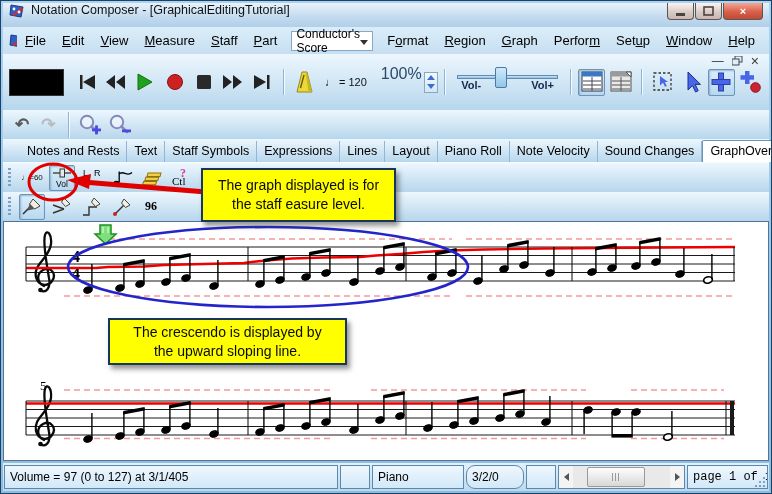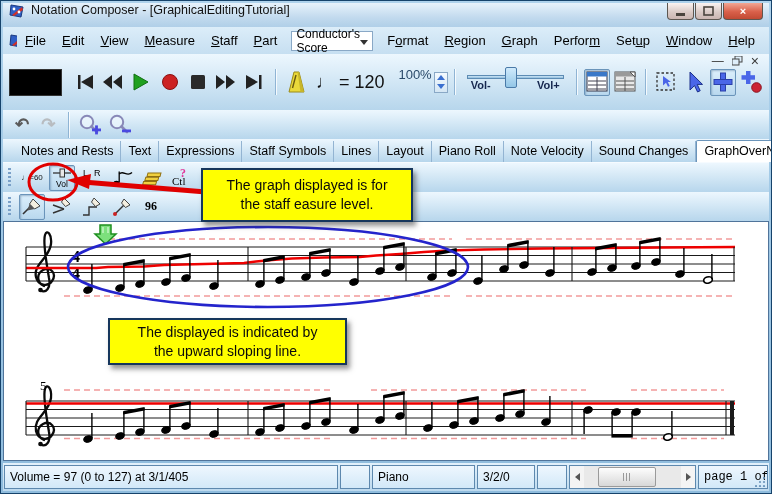--- a/index.html
+++ b/index.html
@@ -32,74 +32,74 @@
   .bluebar{ background:linear-gradient(#edf7fe,#cfe5f4 55%,#b7d6ec); }
   .t1{ height:56px; display:flex; align-items:center; padding:0 4px; position:relative; }
   .t2{ height:29px; display:flex; align-items:center; padding:0 6px; }
   .t3{ height:29px; display:flex; align-items:center; padding:0 4px; }
   .t4{ height:29px; display:flex; align-items:center; padding:0 4px; }
   .vsep{ width:1px; height:26px; background:#8fb4d4; box-shadow:1px 0 0 rgba(255,255,255,.8); margin:0 6px; }
   .gripdots{ width:3px; height:20px; margin:0 6px 0 1px;
     background:repeating-linear-gradient(#7aa0c8 0 2px, transparent 2px 4px); }
   .display{ width:57px; height:27px; background:#000; border:1px solid #333; margin:0 8px 0 2px; }
   .tpbtn{ width:26px; height:24px; display:flex; align-items:center; justify-content:center; margin:0 2px; }
-  .tempo{ font-size:18px; color:#111; margin:0 6px; white-space:nowrap; }
-  .zoomval{ font-size:13px; color:#2a4a6a; margin:0 2px 16px 8px; }
+  .tempo{ font-size:11px; color:#111; margin:0 6px; white-space:nowrap; }
+  .zoomval{ font-size:16px; color:#2a4a6a; margin:0 2px 16px 8px; }
   .spin{ width:15px; height:21px; border:1px solid #89a8c6; background:linear-gradient(#f4faff,#d4e6f4);
     display:flex; flex-direction:column; align-items:center; justify-content:space-around; }
   .spin i{ width:0;height:0;border-left:4px solid transparent;border-right:4px solid transparent; }
   .spin .up{ border-bottom:5px solid #3a6fd0; } .spin .dn{ border-top:5px solid #3a6fd0; }
   .slider{ position:relative; width:108px; height:32px; margin:0 4px; }
   .slider .track{ position:absolute; left:2px; right:2px; top:9px; height:4px;
     background:linear-gradient(#cfe6f6,#8cbcdc); border:1px solid #5d8cb4; }
   .slider .thumb{ position:absolute; left:40px; top:1px; width:12px; height:21px;
     background:linear-gradient(#cfeafc,#93c6e6); border:1px solid #4a7aa8; border-radius:2px; }
   .slider .lab{ position:absolute; top:13px; font-size:11px; font-weight:bold; color:#15264e; }
   .slider .lab.l{ left:6px; } .slider .lab.r{ right:6px; }
   .sqbtn{ width:28px; height:27px; display:flex; align-items:center; justify-content:center; margin:0 1px; }
   .pressed{ border:1px solid #6a94ba; border-radius:2px; background:linear-gradient(#dceffc,#b9d8ee); box-shadow:inset 1px 1px 2px rgba(40,80,120,.35); }
   .mdibtns{ position:absolute; right:10px; top:2px; display:flex; gap:8px; align-items:center; }
   .mdib{ font-size:12px; color:#3a3a3a; line-height:10px; }
   .tool-ic{ display:block; }
   .undo{ font-size:17px; font-weight:bold; color:#5a5a5a; margin:0 6px; }
   .redo{ font-size:17px; font-weight:bold; color:#b8bcc0; margin:0 6px; }
   
-  .tabbar{ height:24px; display:flex; align-items:flex-end; padding:0 4px;
+  .tabbar{ height:24px; display:flex; align-items:flex-end; padding:0 10px;
     border-bottom:1px solid #f6fbff; font-size:12.5px; }
   .tab{ padding:3px 7px 4px; border-right:1px solid #93b4d2; white-space:nowrap; color:#000; }
   .tab:first-of-type{ border-left:1px solid #93b4d2; }
   .tab.active{ background:#fff; border:1px solid #6a94ba; border-bottom:none; border-radius:2px 2px 0 0; }
   
   .tbtn{ width:26px; height:26px; display:flex; align-items:center; justify-content:center; margin:0 2px; position:relative; }
   .tinytxt{ font-size:8px; white-space:nowrap; color:#111; }
   .num96{ font-size:12px; font-weight:bold; font-family:"Liberation Serif",serif; margin-left:8px; }
   
   .music{ flex:1; background:#fff; border:1px solid #50749a; margin:0; position:relative; overflow:hidden; }
   
   .statusbar{ height:28px; margin-top:2px; display:flex; align-items:stretch; gap:2px; padding:2px 1px;
     background:linear-gradient(#e2f1fb,#bcd9ee); font-size:12px; }
   .panel{ border:1px solid #5d88ae; background:linear-gradient(#eef7fe,#d2e8f8);
     display:flex; align-items:center; padding:0 5px; white-space:nowrap; overflow:hidden; }
-  .p-vol{ width:334px; } .p-sp1{ width:30px; } .p-inst{ width:103px; } .p-pos{ width:58px; } .p-sp2{ width:30px; }
+  .p-vol{ width:334px; } .p-sp1{ width:30px; } .p-inst{ width:92px; } .p-pos{ width:58px;border-radius:9px; } .p-sp2{ width:30px; }
   .p-scroll{ width:127px; padding:0; background:#fff; display:flex; align-items:stretch; }
   .p-page{ flex:1; position:relative;font-family:Liberation Mono, monospace; }
   .sb-arr{ width:14px; display:flex; align-items:center; justify-content:center; background:#f4f4f4; }
   .sb-arr i{ width:0;height:0;border-top:4px solid transparent;border-bottom:4px solid transparent; }
   .sb-arr.l i{ border-right:5px solid #555; } .sb-arr.r i{ border-left:5px solid #555; }
   .sb-track{ flex:1; background:#e9e9e9; position:relative; }
   .sb-thumb{ position:absolute; left:14px; top:1px; bottom:1px; width:58px; background:linear-gradient(#fdfdfd,#d8d8d8);
     border:1px solid #9a9a9a; border-radius:2px; display:flex; align-items:center; justify-content:center; }
   .sb-grip{ width:9px; height:8px; background:repeating-linear-gradient(90deg,#999 0 1px, transparent 1px 3px); }
   .rgrip{ position:absolute; right:1px; bottom:1px; }
   
   .annot{ position:absolute; left:0; top:158px; pointer-events:none; z-index:40; }
   .callout{ position:absolute; z-index:50; background:#ffff00; border:2px solid #16365c;
     box-shadow:3px 4px 5px rgba(60,60,60,.55); display:flex; flex-direction:column;
     align-items:center; justify-content:center; font-size:14px; color:#0a0a0a; line-height:1.35; }
-  .c1{ left:200px; top:167px; width:212px; height:54px; }
+  .c1{ left:200px; top:167px; width:195px; height:54px; }
   .c2{ left:107px; top:317px; width:239px; height:47px; }
 </style>
 </head>
 <body>
 
 <div class="win">
 
   <div class="titlebar">
     <svg width="16" height="16">
       <polygon points="2,2 14,4 12,14 1,12" fill="#2f5fc4" stroke="#1a3a80"></polygon>
@@ -288,22 +288,22 @@
         <line x1="14.5" y1="13.5" x2="20" y2="19" stroke="#8888b8" stroke-width="2.6" stroke-linecap="round"></line>
         <rect x="15" y="16.5" width="9" height="2.8" fill="#4a4ae0"></rect>
       </svg>
     </div>
   </div>
 
   <div class="tabbar bluebar" id="tabbar">
     <div class="gripdots"></div>
   <div class="tab">Notes and Rests</div>
       <div class="tab">Text</div>
+      <div class="tab">Staff Symbols</div>
       <div class="tab">Expressions</div>
-      <div class="tab">Staff Symbols</div>
       <div class="tab">Lines</div>
       <div class="tab">Layout</div>
       <div class="tab">Piano Roll</div>
       <div class="tab">Note Velocity</div>
       <div class="tab">Sound Changes</div>
       <div class="tab active">GraphOverNotes™</div>
     </div>
 
   <div class="t3 bluebar">
     <div class="gripdots"></div>
@@ -599,17 +599,17 @@
     <ellipse cx="52" cy="23" rx="24" ry="18" fill="none" stroke="#e00000" stroke-width="3"></ellipse>
     <line x1="205" y1="33" x2="82" y2="23" stroke="#e00000" stroke-width="5"></line>
     <polygon points="66,21 90,15 88,30" fill="#e00000"></polygon>
   </svg>
 
   <div class="callout c1">
     <span>The graph displayed is for</span>
     <span>the staff easure level.</span>
   </div>
   <div class="callout c2">
-    <span>The displayed is indicated by</span>
+    <span>The crescendo is displayed by</span>
     <span>the upward sloping line.</span>
   </div>
 
 </div>
 
 </body></html>

